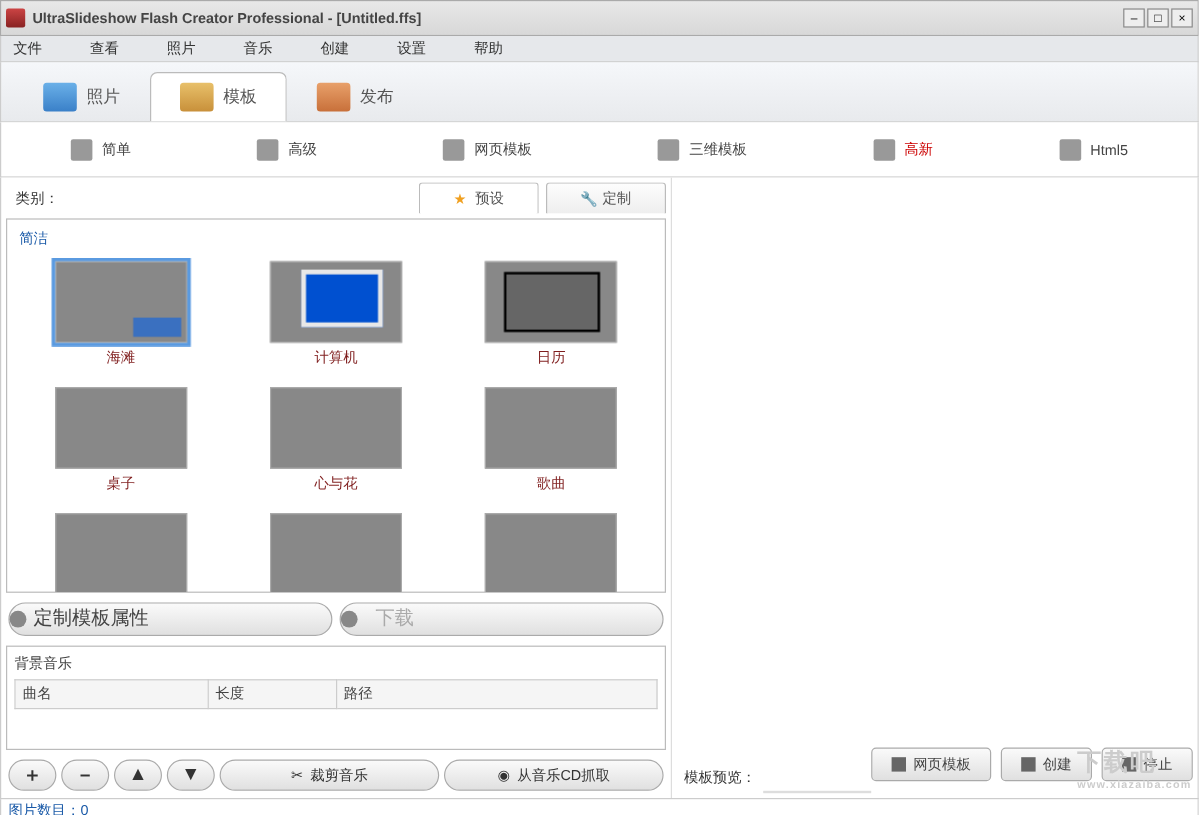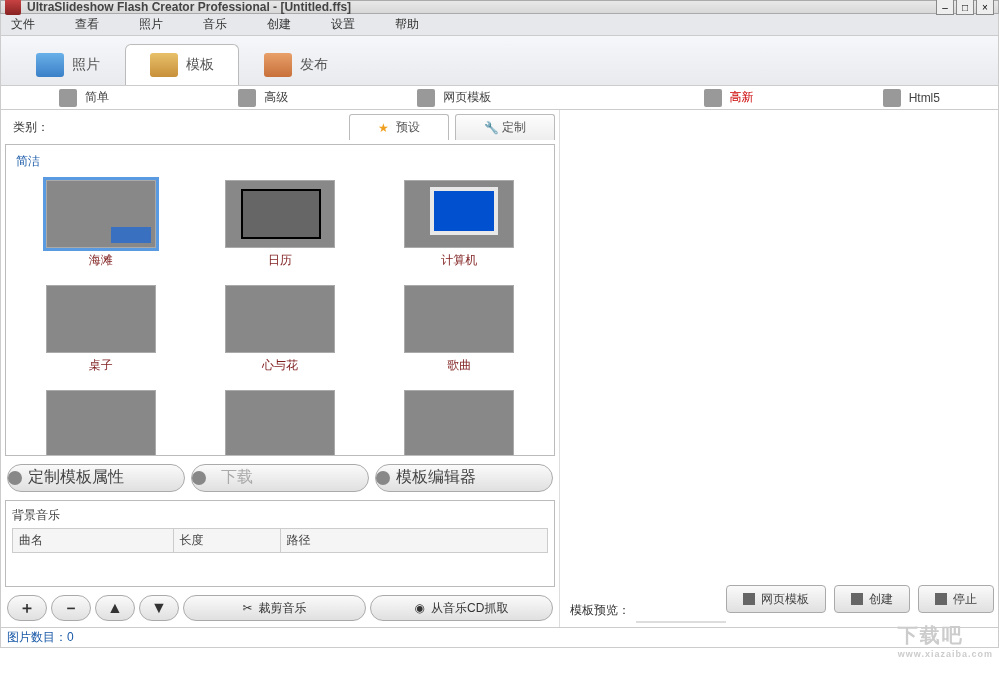--- a/index.html
+++ b/index.html
@@ -1,40 +1,40 @@
 <!DOCTYPE html>
 <html><head>
 <meta charset="utf-8">
 <style>
 * { box-sizing: border-box; margin: 0; padding: 0; }
 body { font-family: "Microsoft YaHei", Arial, sans-serif; font-size: 12px; background: #fff; overflow: hidden; }
 
 
-.titlebar { height: 14px; background: linear-gradient(#e8e8e8, #d8d8d8); border: 1px solid #aaa; display: flex; align-items: center; padding: 0 4px; }
+.titlebar { height: 30px; background: linear-gradient(#e8e8e8, #d8d8d8); border: 1px solid #aaa; display: flex; align-items: center; padding: 0 4px; }
 .titlebar .app-icon { width: 16px; height: 16px; background: linear-gradient(#c44, #822); border-radius: 2px; margin-right: 6px; }
 .titlebar .title { flex: 1; font-weight: bold; color: #444; }
 .titlebar .wbtns { display: flex; gap: 2px; }
 .titlebar .wbtn { width: 18px; height: 16px; border: 1px solid #888; background: #eee; display: flex; align-items: center; justify-content: center; font-size: 10px; cursor: pointer; }
 
 
 .menubar { height: 22px; background: #e6e8eb; border: 1px solid #ccc; border-top: none; display: flex; align-items: center; padding: 0 10px; gap: 40px; }
 .menubar span { cursor: pointer; color: #333; }
 
 
 .bigtabs-wrap { background: linear-gradient(#f5f7fa, #e8eaed); border: 1px solid #ccc; border-top: none; padding: 8px 10px 0 10px; }
 .bigtabs { display: flex; }
 .bigtab { display: flex; align-items: center; gap: 8px; padding: 8px 24px; border: 1px solid transparent; border-bottom: none; border-radius: 6px 6px 0 0; cursor: pointer; color: #555; font-size: 14px; }
 .bigtab.active { background: #fff; border-color: #bbb; }
 .bigtab .ico { width: 28px; height: 24px; background: #888; border-radius: 3px; }
 .bigtab:nth-child(1) .ico { background: linear-gradient(#6ab0e8, #3a80c8); }
 .bigtab:nth-child(2) .ico { background: linear-gradient(#e8c06a, #c8903a); }
 .bigtab:nth-child(3) .ico { background: linear-gradient(#e8a06a, #c8703a); }
 
 
-.catbar { height: 24px; background: #fff; border: 1px solid #ccc; border-top: none; display: flex; align-items: center; padding: 0 40px; gap: 10px; }
+.catbar { height: 46px; background: #fff; border: 1px solid #ccc; border-top: none; display: flex; align-items: center; padding: 0 40px; gap: 10px; }
 .catitem { display: flex; align-items: center; gap: 8px; padding: 4px 18px; cursor: pointer; color: #444; }
 .catitem.active { color: #c00; }
 .catitem .ci { width: 18px; height: 18px; background: #999; border-radius: 2px; }
 .catspacer { flex: 1; }
 
 
 .main { display: flex; border: 1px solid #ccc; border-top: none; height: 518px; background: #fff; }
 .left { width: 559px; display: flex; flex-direction: column; border-right: 1px solid #ddd; padding: 4px; gap: 4px; }
 .right { flex: 1; display: flex; flex-direction: row; padding: 4px; align-items: flex-end; }
 
@@ -163,20 +163,24 @@
   <div class="catitem">
       <div class="ci ci2"></div>
       <span>高级</span>
     </div>
   <div class="catspacer"></div>
   <div class="catitem">
       <div class="ci ci3"></div>
       <span>网页模板</span>
     </div>
   <div class="catspacer"></div>
+  <div class="catitem">
+      <div class="ci ci4"></div>
+      <span>三维模板</span>
+    </div>
   <div class="catspacer"></div>
   <div class="catitem active">
       <div class="ci ci5"></div>
       <span>高新</span>
     </div>
   <div class="catspacer"></div>
   <div class="catitem">
       <div class="ci ci6"></div>
       <span>Html5</span>
     </div>
@@ -199,26 +203,26 @@
     </div>
 
     <div class="tplbox">
       <div class="grouphead">简洁</div>
       <div class="grid" id="tplgrid">
           <div class="tpl selected">
             <div class="thumb th-beach"></div>
             <div class="name">海滩</div>
           </div>
           <div class="tpl">
+            <div class="thumb th-comp"></div>
+            <div class="name">计算机</div>
+          </div>
+          <div class="tpl">
             <div class="thumb th-cal"></div>
             <div class="name">日历</div>
-          </div>
-          <div class="tpl">
-            <div class="thumb th-comp"></div>
-            <div class="name">计算机</div>
           </div>
           <div class="tpl">
             <div class="thumb th-desk"></div>
             <div class="name">桌子</div>
           </div>
           <div class="tpl">
             <div class="thumb th-heart"></div>
             <div class="name">心与花</div>
           </div>
           <div class="tpl">
@@ -241,24 +245,20 @@
     </div>
 
     <div class="actrow">
       <div class="actbtn">
           <div class="ai"></div>
           <span>定制模板属性</span>
         </div>
       <div class="actbtn disabled">
           <div class="ai"></div>
           <span>下载</span>
-        </div>
-      <div class="actbtn">
-          <div class="ai"></div>
-          <span>模板编辑器</span>
         </div>
     </div>
 
     <div class="bgmusic">
       <div class="head">背景音乐</div>
       <table>
         <thead>
             <tr>
           <th style="width:30%">曲名</th>
           <th style="width:20%">长度</th>

